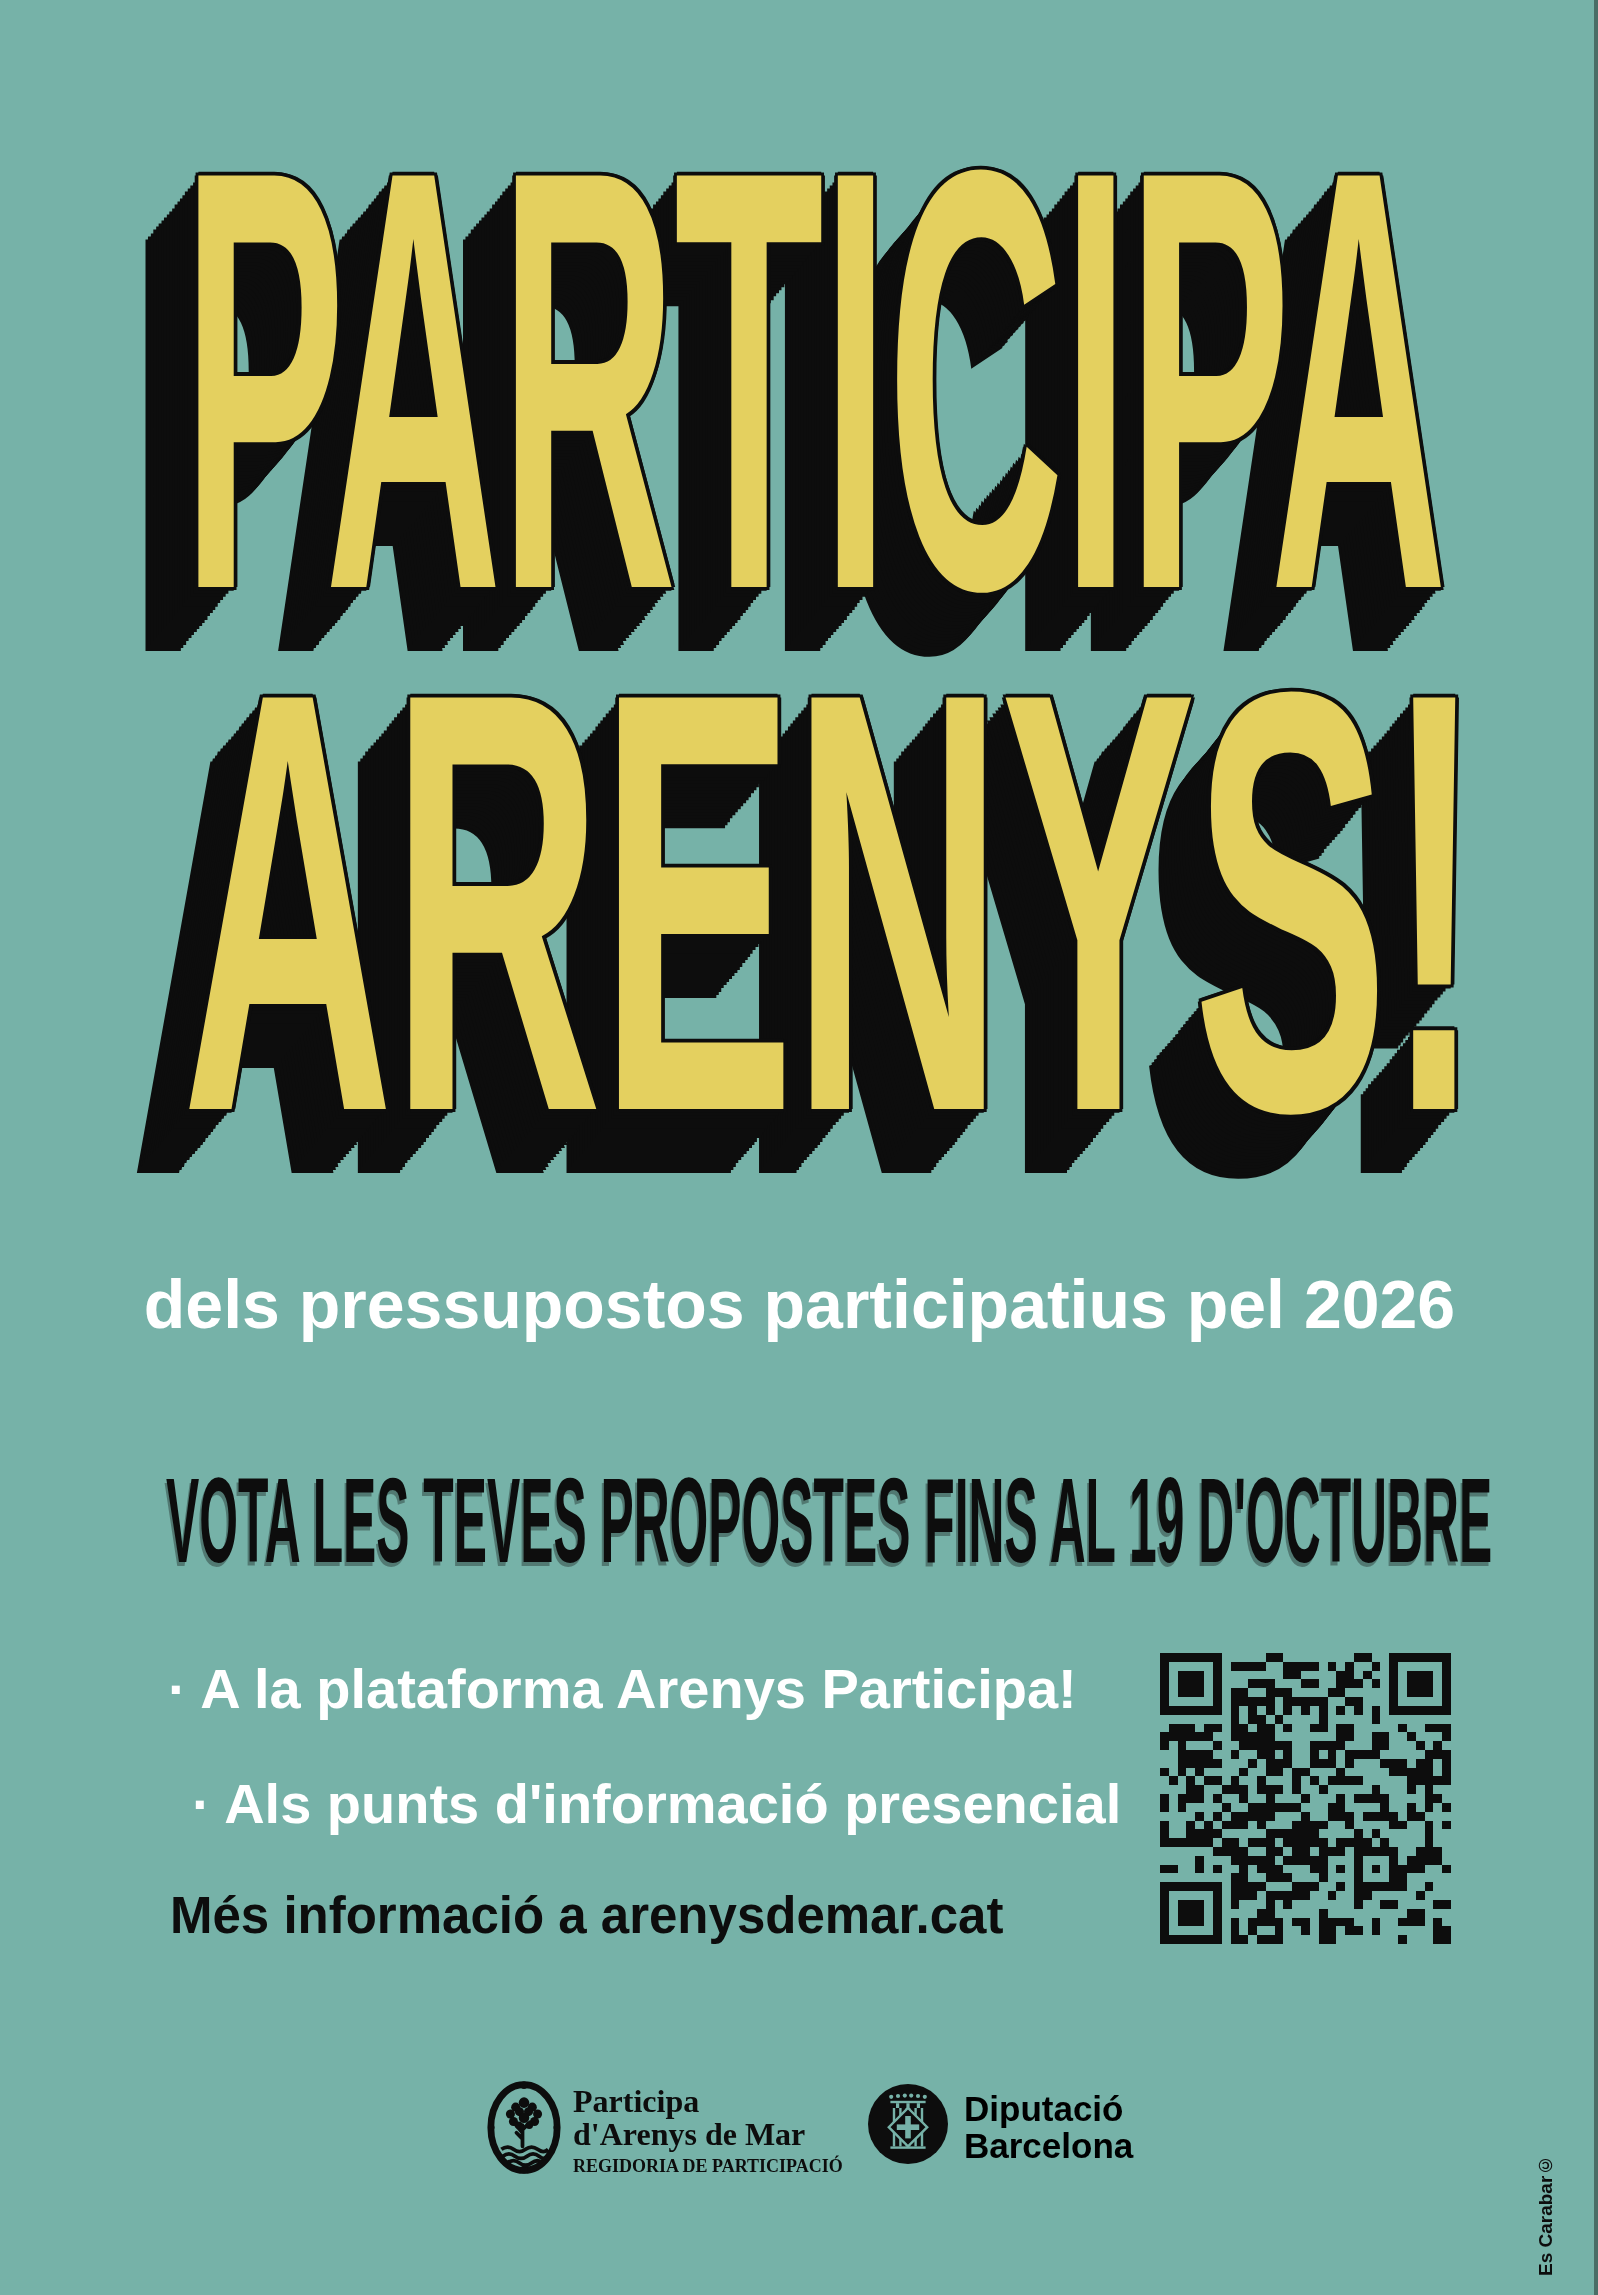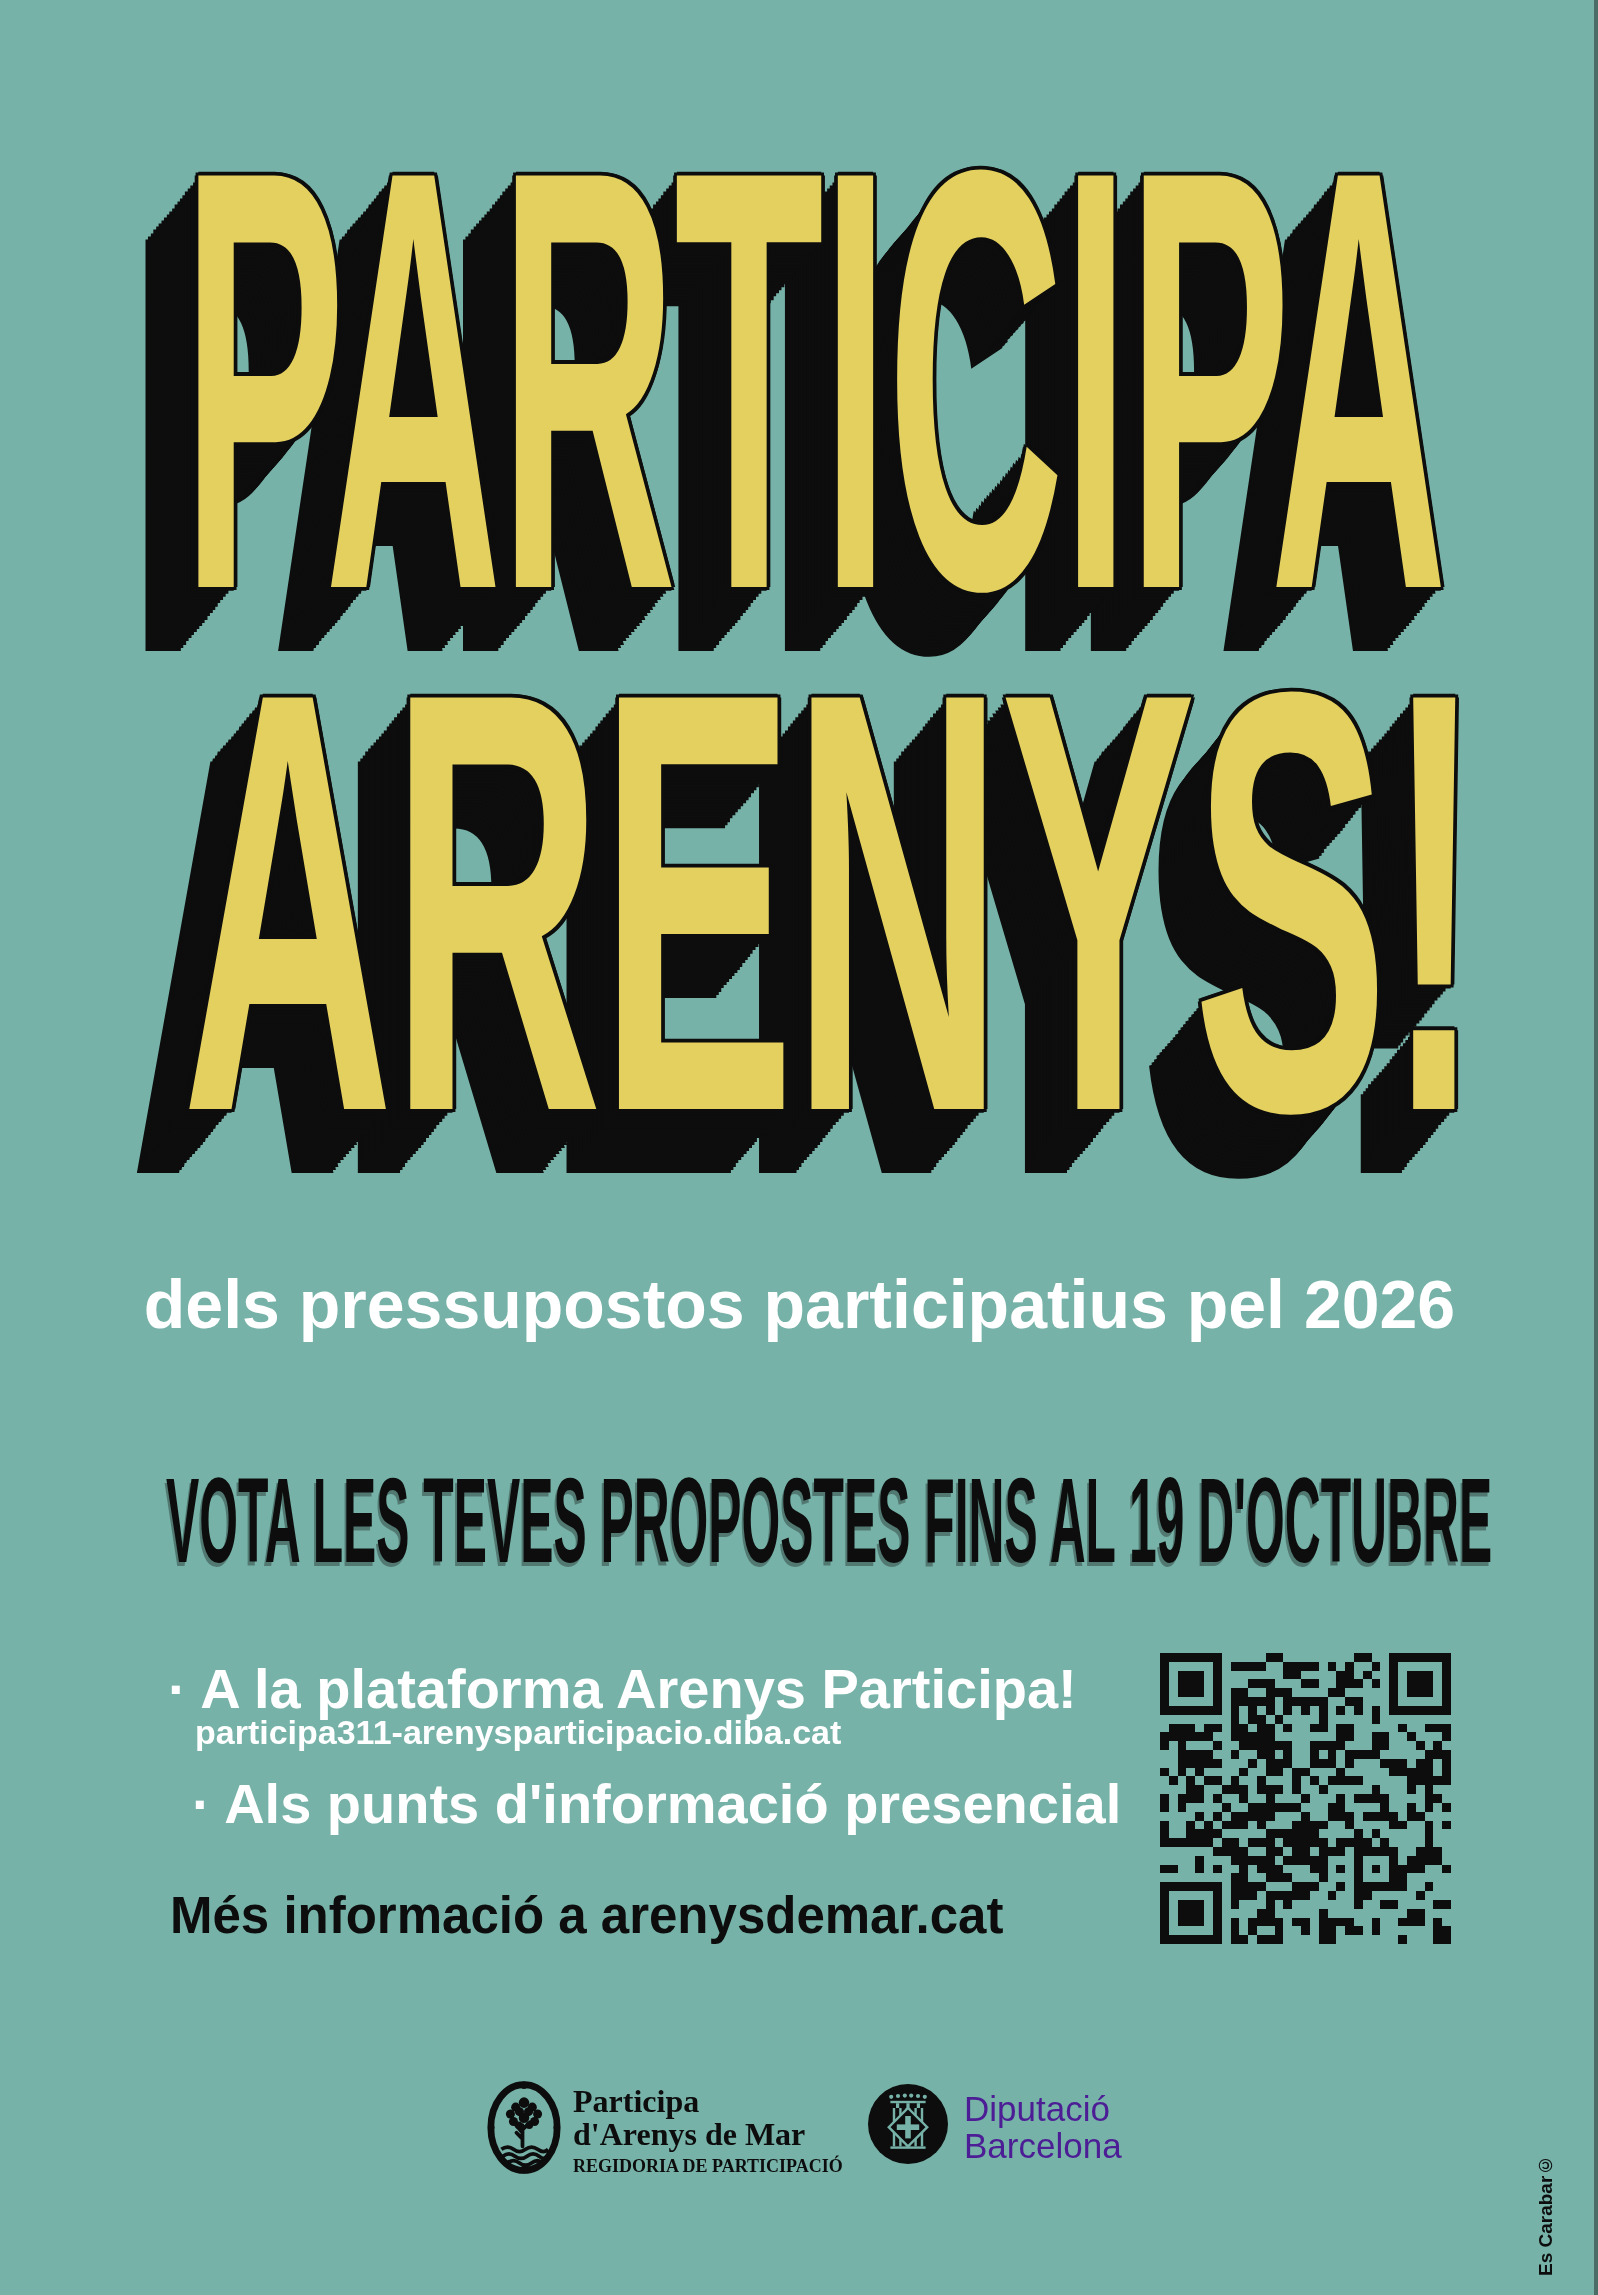--- a/index.html
+++ b/index.html
@@ -94,21 +94,21 @@
     color:#0d0d0d;font-size:32px;line-height:33px;white-space:nowrap;
   }
   .aj-dept{
     font-family:Liberation Serif, serif;font-weight:700;
     color:#0d0d0d;font-size:18px;line-height:19.7px;margin-top:6px;
     white-space:nowrap;letter-spacing:0;
   }
   .dip-badge{left:868px;top:2084px;width:80px;height:80px;}
   .dip-text{
     left:964px;top:2090px;
-    font-weight:400;color:#4c1d95;font-size:35px;line-height:37px;
+    font-weight:700;color:#000000;font-size:35px;line-height:37px;
     white-space:nowrap;
   }
   
   .credit{
     position:absolute;left:1535px;top:2163px;height:113px;
     writing-mode:vertical-rl;transform:rotate(180deg);
     color:#0d0d0d;font-weight:700;font-size:19px;
     white-space:nowrap;
   }
 </style>
@@ -120,21 +120,20 @@
   <div class="mega t1">PARTICIPA</div>
   <div class="mega t2">ARENYS!</div>
 
   <div class="subtitle">
     <div>dels pressupostos participatius pel 2026</div>
   </div>
 
   <div class="headline">VOTA LES TEVES PROPOSTES FINS AL 19 D'OCTUBRE</div>
 
   <div class="bullet b1">· A la plataforma Arenys Participa!</div>
-  <div class="bullet-url">participa311-arenysparticipacio.diba.cat</div>
   <div class="bullet b2">· Als punts d'informació presencial</div>
 
   <div class="more-info">Més informació a arenysdemar.cat</div>
 
   <svg class="qr" id="qr-svg" viewBox="0 0 33 33" shape-rendering="crispEdges">
       <rect x="0" y="0" width="1" height="1" fill="#0d0d0d"></rect>
       <rect x="1" y="0" width="1" height="1" fill="#0d0d0d"></rect>
       <rect x="2" y="0" width="1" height="1" fill="#0d0d0d"></rect>
       <rect x="3" y="0" width="1" height="1" fill="#0d0d0d"></rect>
       <rect x="4" y="0" width="1" height="1" fill="#0d0d0d"></rect>

